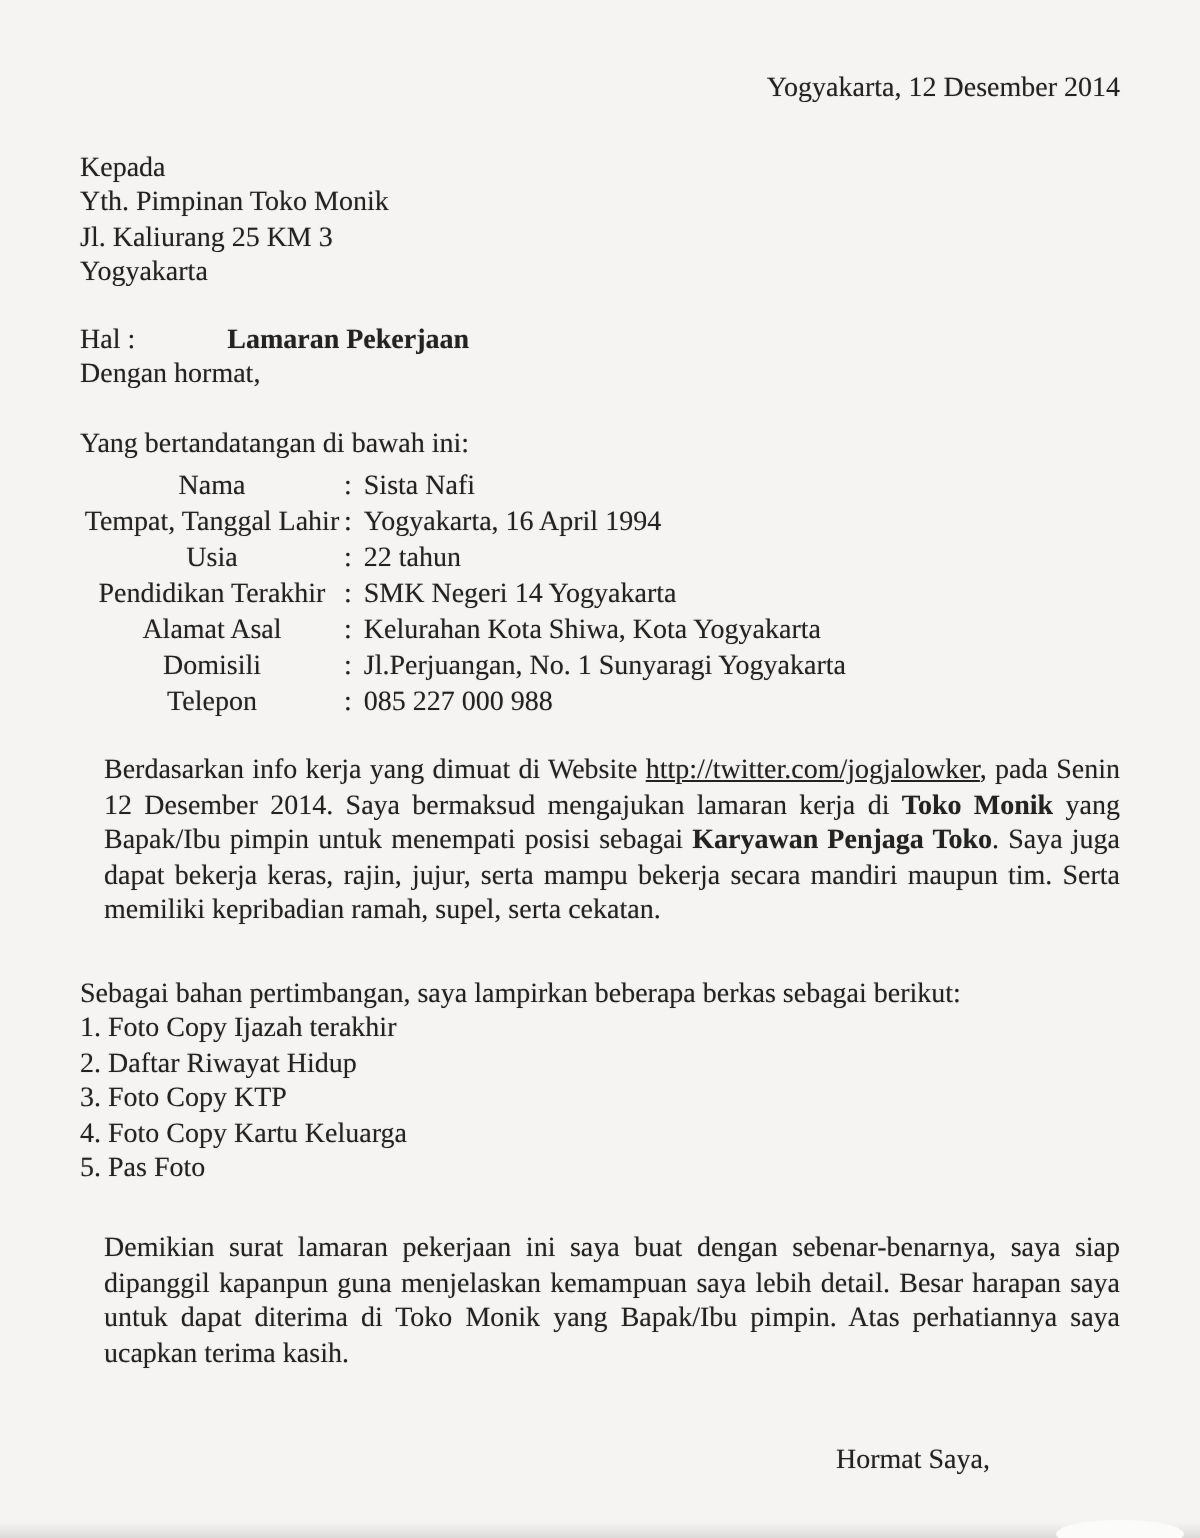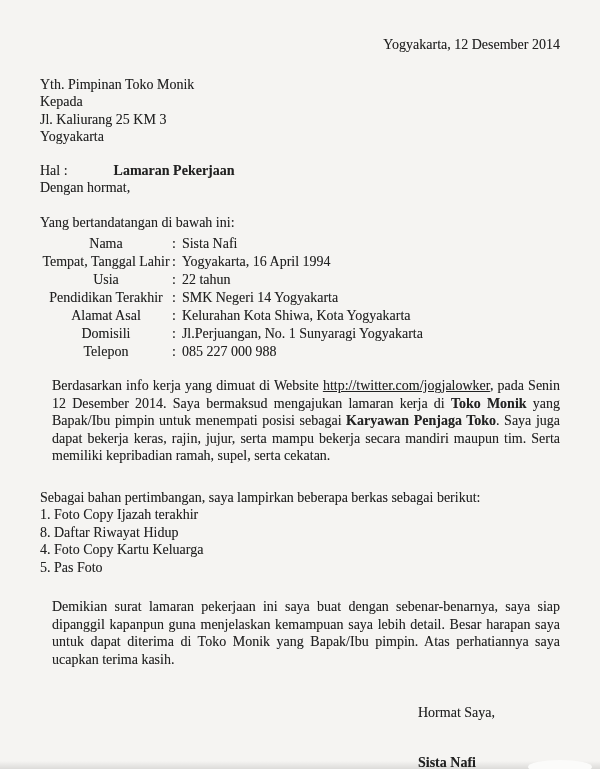--- a/index.html
+++ b/index.html
@@ -104,22 +104,22 @@
   }
 </style>
 </head>
 <body>
 
 <div class="page">
 
   <div class="date">Yogyakarta, 12 Desember 2014</div>
 
   <div class="recipient">
+    <div>Kepada</div>
     <div>Yth. Pimpinan Toko Monik</div>
-    <div>Kepada</div>
     <div>Jl. Kaliurang 25 KM 3</div>
     <div>Yogyakarta</div>
   </div>
 
   <div class="subject-block">
     <div class="subject"><span>Hal :</span><b>Lamaran Pekerjaan</b></div>
     <div>Dengan hormat,</div>
   </div>
 
   <div class="intro">Yang bertandatangan di bawah ini:</div>
@@ -160,21 +160,22 @@
         <span class="col">:</span>
         <span class="val">085 227 000 988</span>
       </div>
   </div>
 
   <p class="para"><span>Berdasarkan info kerja yang dimuat di Website </span><a class="link">http://twitter.com/jogjalowker</a><span>, pada Senin 12 Desember 2014. Saya bermaksud mengajukan lamaran kerja di </span><b>Toko Monik</b><span> yang Bapak/Ibu pimpin untuk menempati posisi sebagai </span><b>Karyawan Penjaga Toko</b><span>. Saya juga dapat bekerja keras, rajin, jujur, serta mampu bekerja secara mandiri maupun tim. Serta memiliki kepribadian ramah, supel, serta cekatan.</span></p>
 
   <div class="attachments">
     <div>Sebagai bahan pertimbangan, saya lampirkan beberapa berkas sebagai berikut:</div>
     <div>1. Foto Copy Ijazah terakhir</div>
-    <div>8. Daftar Riwayat Hidup</div>
+    <div>2. Daftar Riwayat Hidup</div>
+    <div>3. Foto Copy KTP</div>
     <div>4. Foto Copy Kartu Keluarga</div>
     <div>5. Pas Foto</div>
   </div>
 
   <p class="para closing">Demikian surat lamaran pekerjaan ini saya buat dengan sebenar-benarnya, saya siap dipanggil kapanpun guna menjelaskan kemampuan saya lebih detail. Besar harapan saya untuk dapat diterima di Toko Monik yang Bapak/Ibu pimpin. Atas perhatiannya saya ucapkan terima kasih.</p>
 
   <div class="signoff">Hormat Saya,</div>
 
   <div class="signature">Sista Nafi</div>
 

